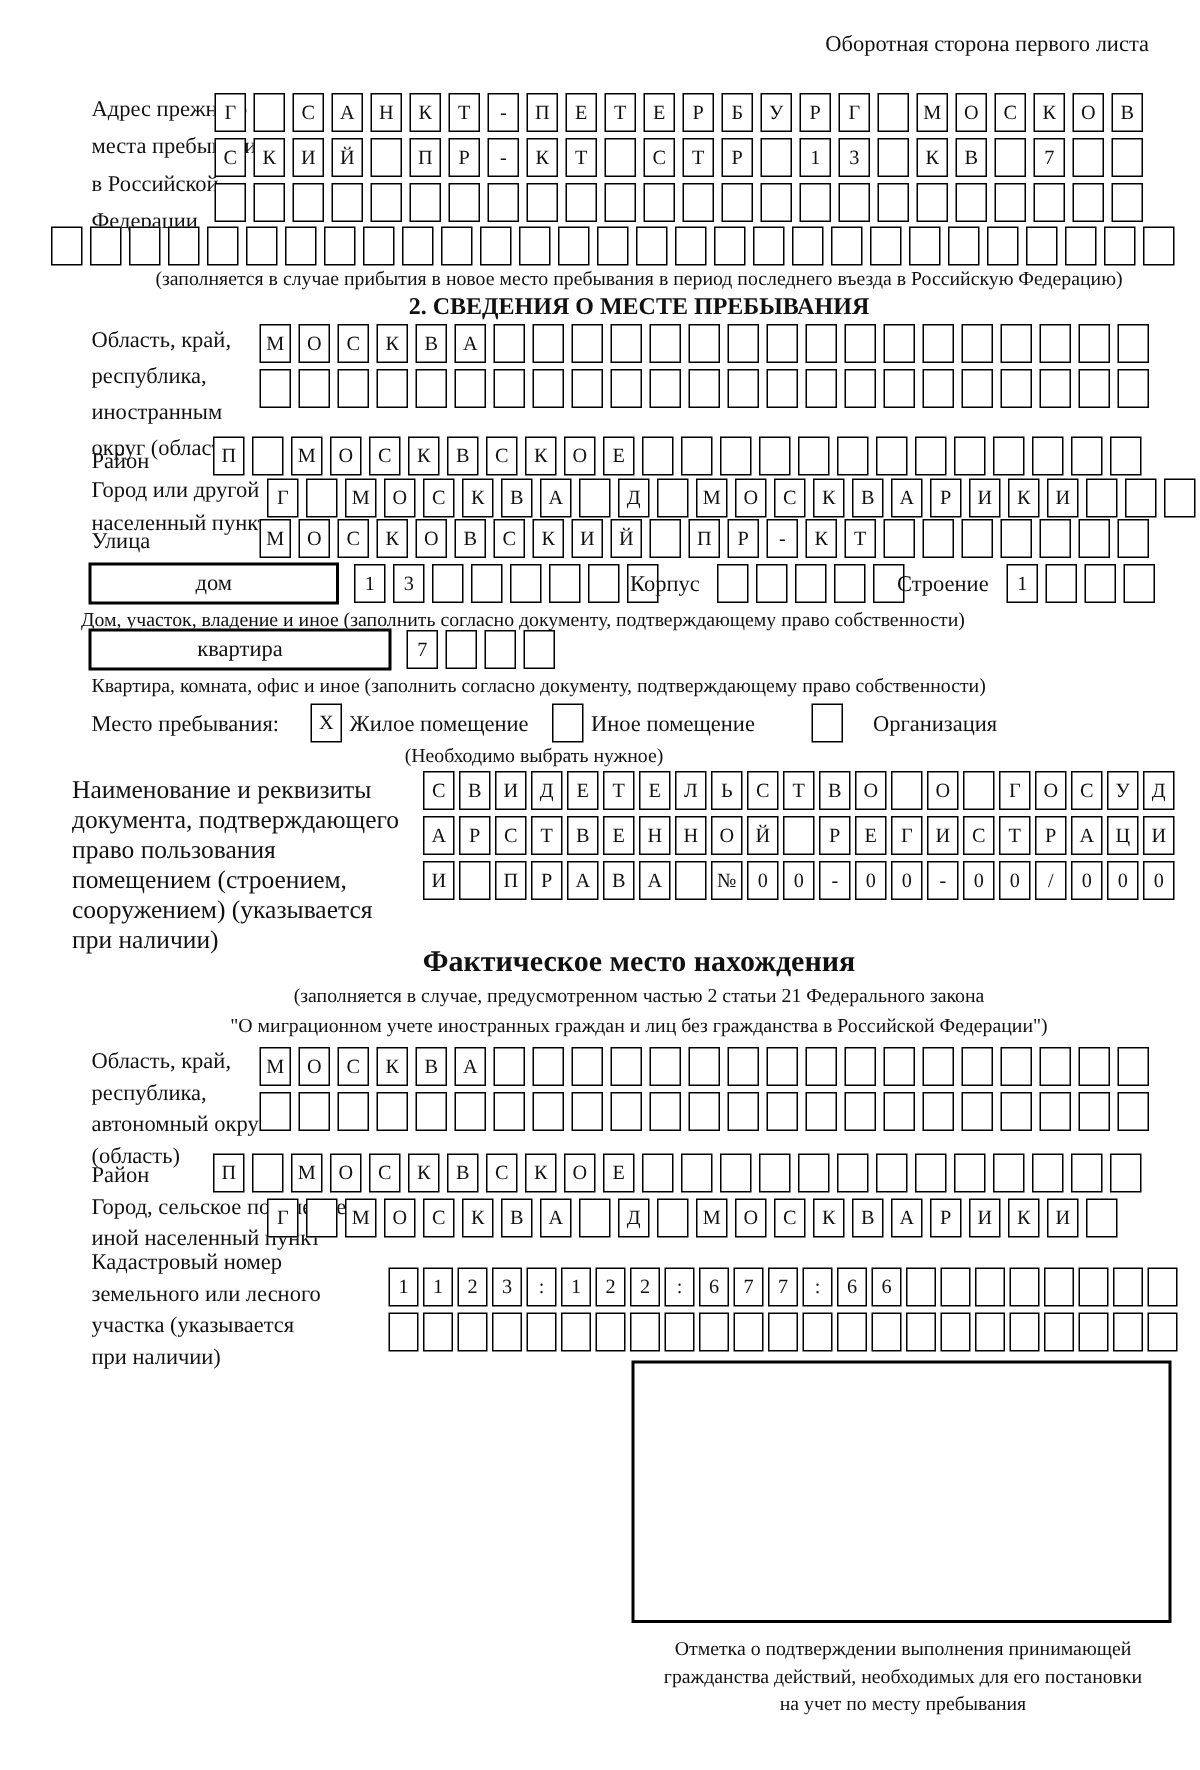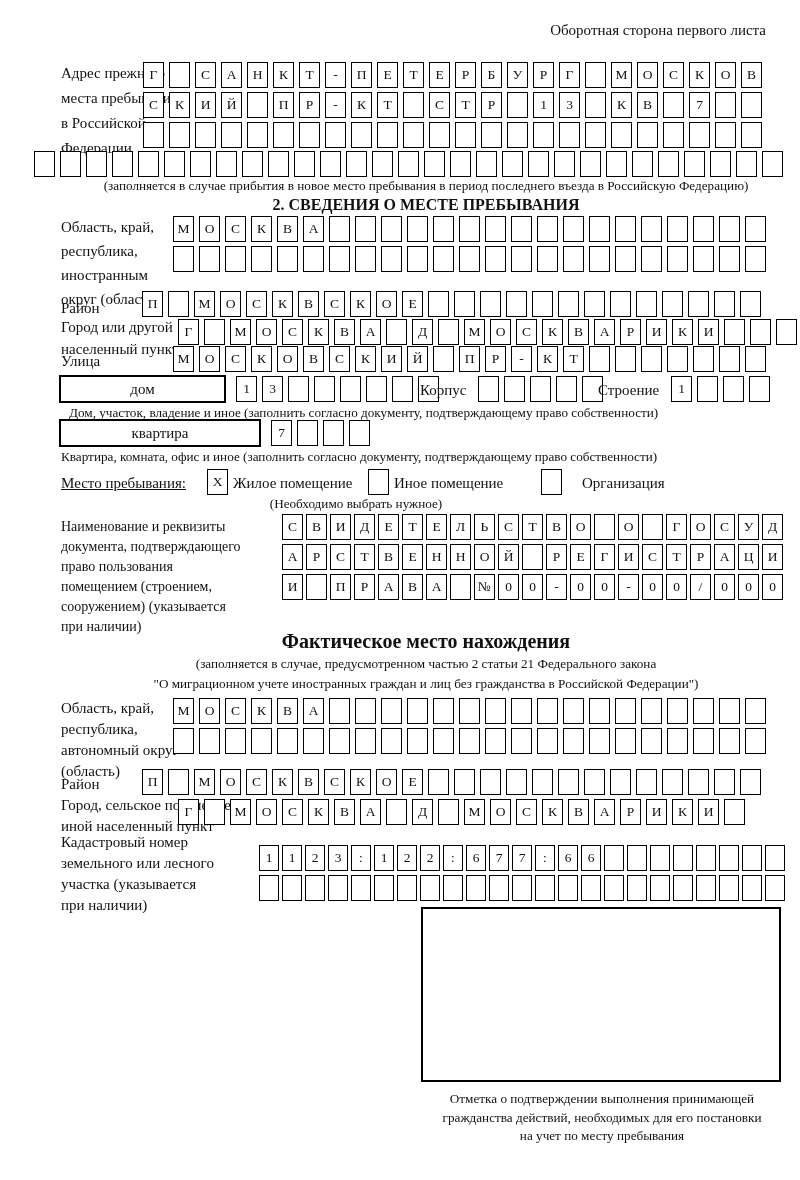--- a/index.html
+++ b/index.html
@@ -319,41 +319,41 @@
       <span class="cell"></span>
       <span class="cell"></span>
     </div>
   <div class="lbl" style="left:572px;top:378px;">Строение</div>
   <div class="boxes" style="left:645px;top:376px;">
       <span class="cell">1</span>
       <span class="cell"></span>
       <span class="cell"></span>
       <span class="cell"></span>
     </div>
-  <div class="cap" style="left:43px;top:405px;">Дом, участок, владение и иное (заполнить согласно документу, подтверждающему право собственности)</div>
+  <div class="cap" style="left:28px;top:405px;">Дом, участок, владение и иное (заполнить согласно документу, подтверждающему право собственности)</div>
 
   <div class="wide-box" style="left:33px;top:419px;width:202px;">квартира</div>
   <div class="boxes" style="left:245px;top:420px;">
       <span class="cell">7</span>
       <span class="cell"></span>
       <span class="cell"></span>
       <span class="cell"></span>
     </div>
   <div class="cap" style="left:35px;top:449px;">Квартира, комната, офис и иное (заполнить согласно документу, подтверждающему право собственности)</div>
 
-  <div class="lbl" style="left:35px;top:471px;text-decoration:underline;">Место пребывания:</div>
+  <div class="lbl" style="left:35px;top:471px;">Место пребывания:</div>
   <span class="cell abs" style="left:181px;top:469px;">X</span>
   <div class="lbl" style="left:207px;top:471px;">Жилое помещение</div>
   <span class="cell abs" style="left:342px;top:469px;"></span>
   <div class="lbl" style="left:368px;top:471px;">Иное помещение</div>
   <span class="cell abs" style="left:515px;top:469px;"></span>
   <div class="lbl" style="left:556px;top:471px;">Организация</div>
   <div class="cap center" style="left:180px;top:496px;width:300px;">(Необходимо выбрать нужное)</div>
 
-  <div class="lbl lh20" style="left:35px;top:517px;font-size:14px;">
+  <div class="lbl lh20" style="left:22px;top:517px;font-size:17px;">
       <div>Наименование и реквизиты</div>
       <div>документа, подтверждающего</div>
       <div>право пользования</div>
       <div>помещением (строением,</div>
       <div>сооружением) (указывается</div>
       <div>при наличии)</div>
     </div>
   <div class="boxes gap3" style="left:256px;top:514px;">
       <span class="cell">С</span>
       <span class="cell">В</span>

